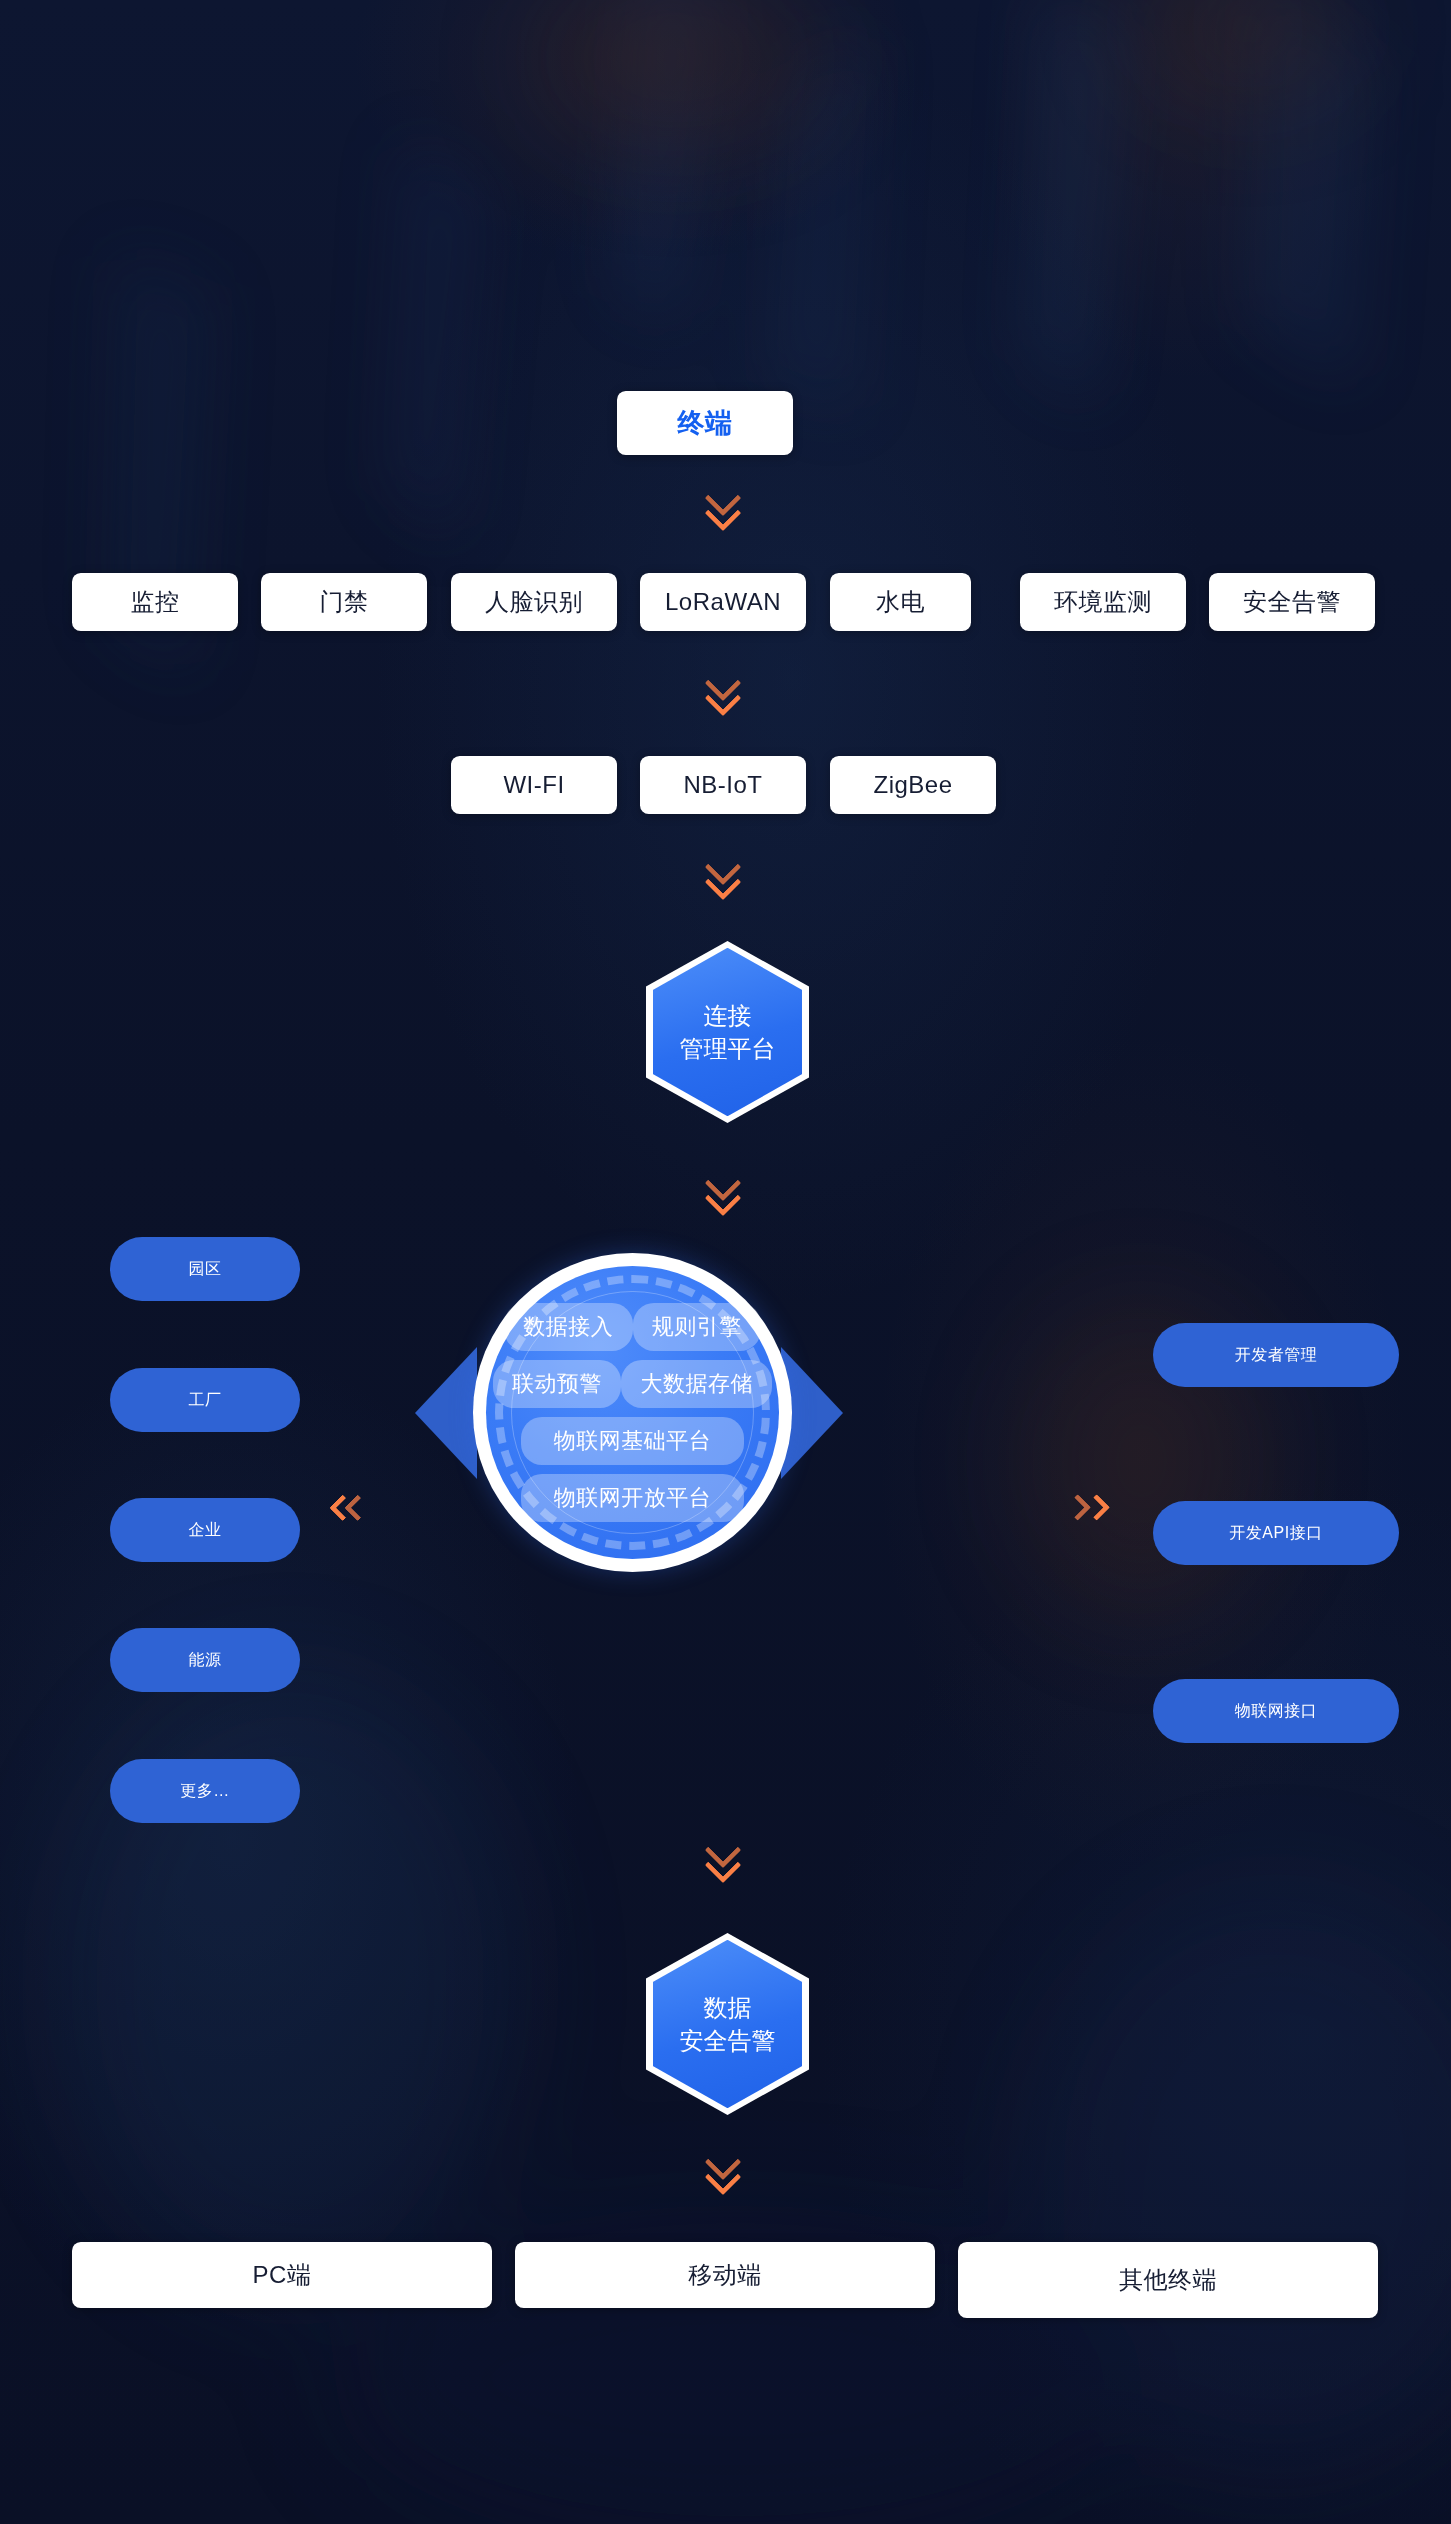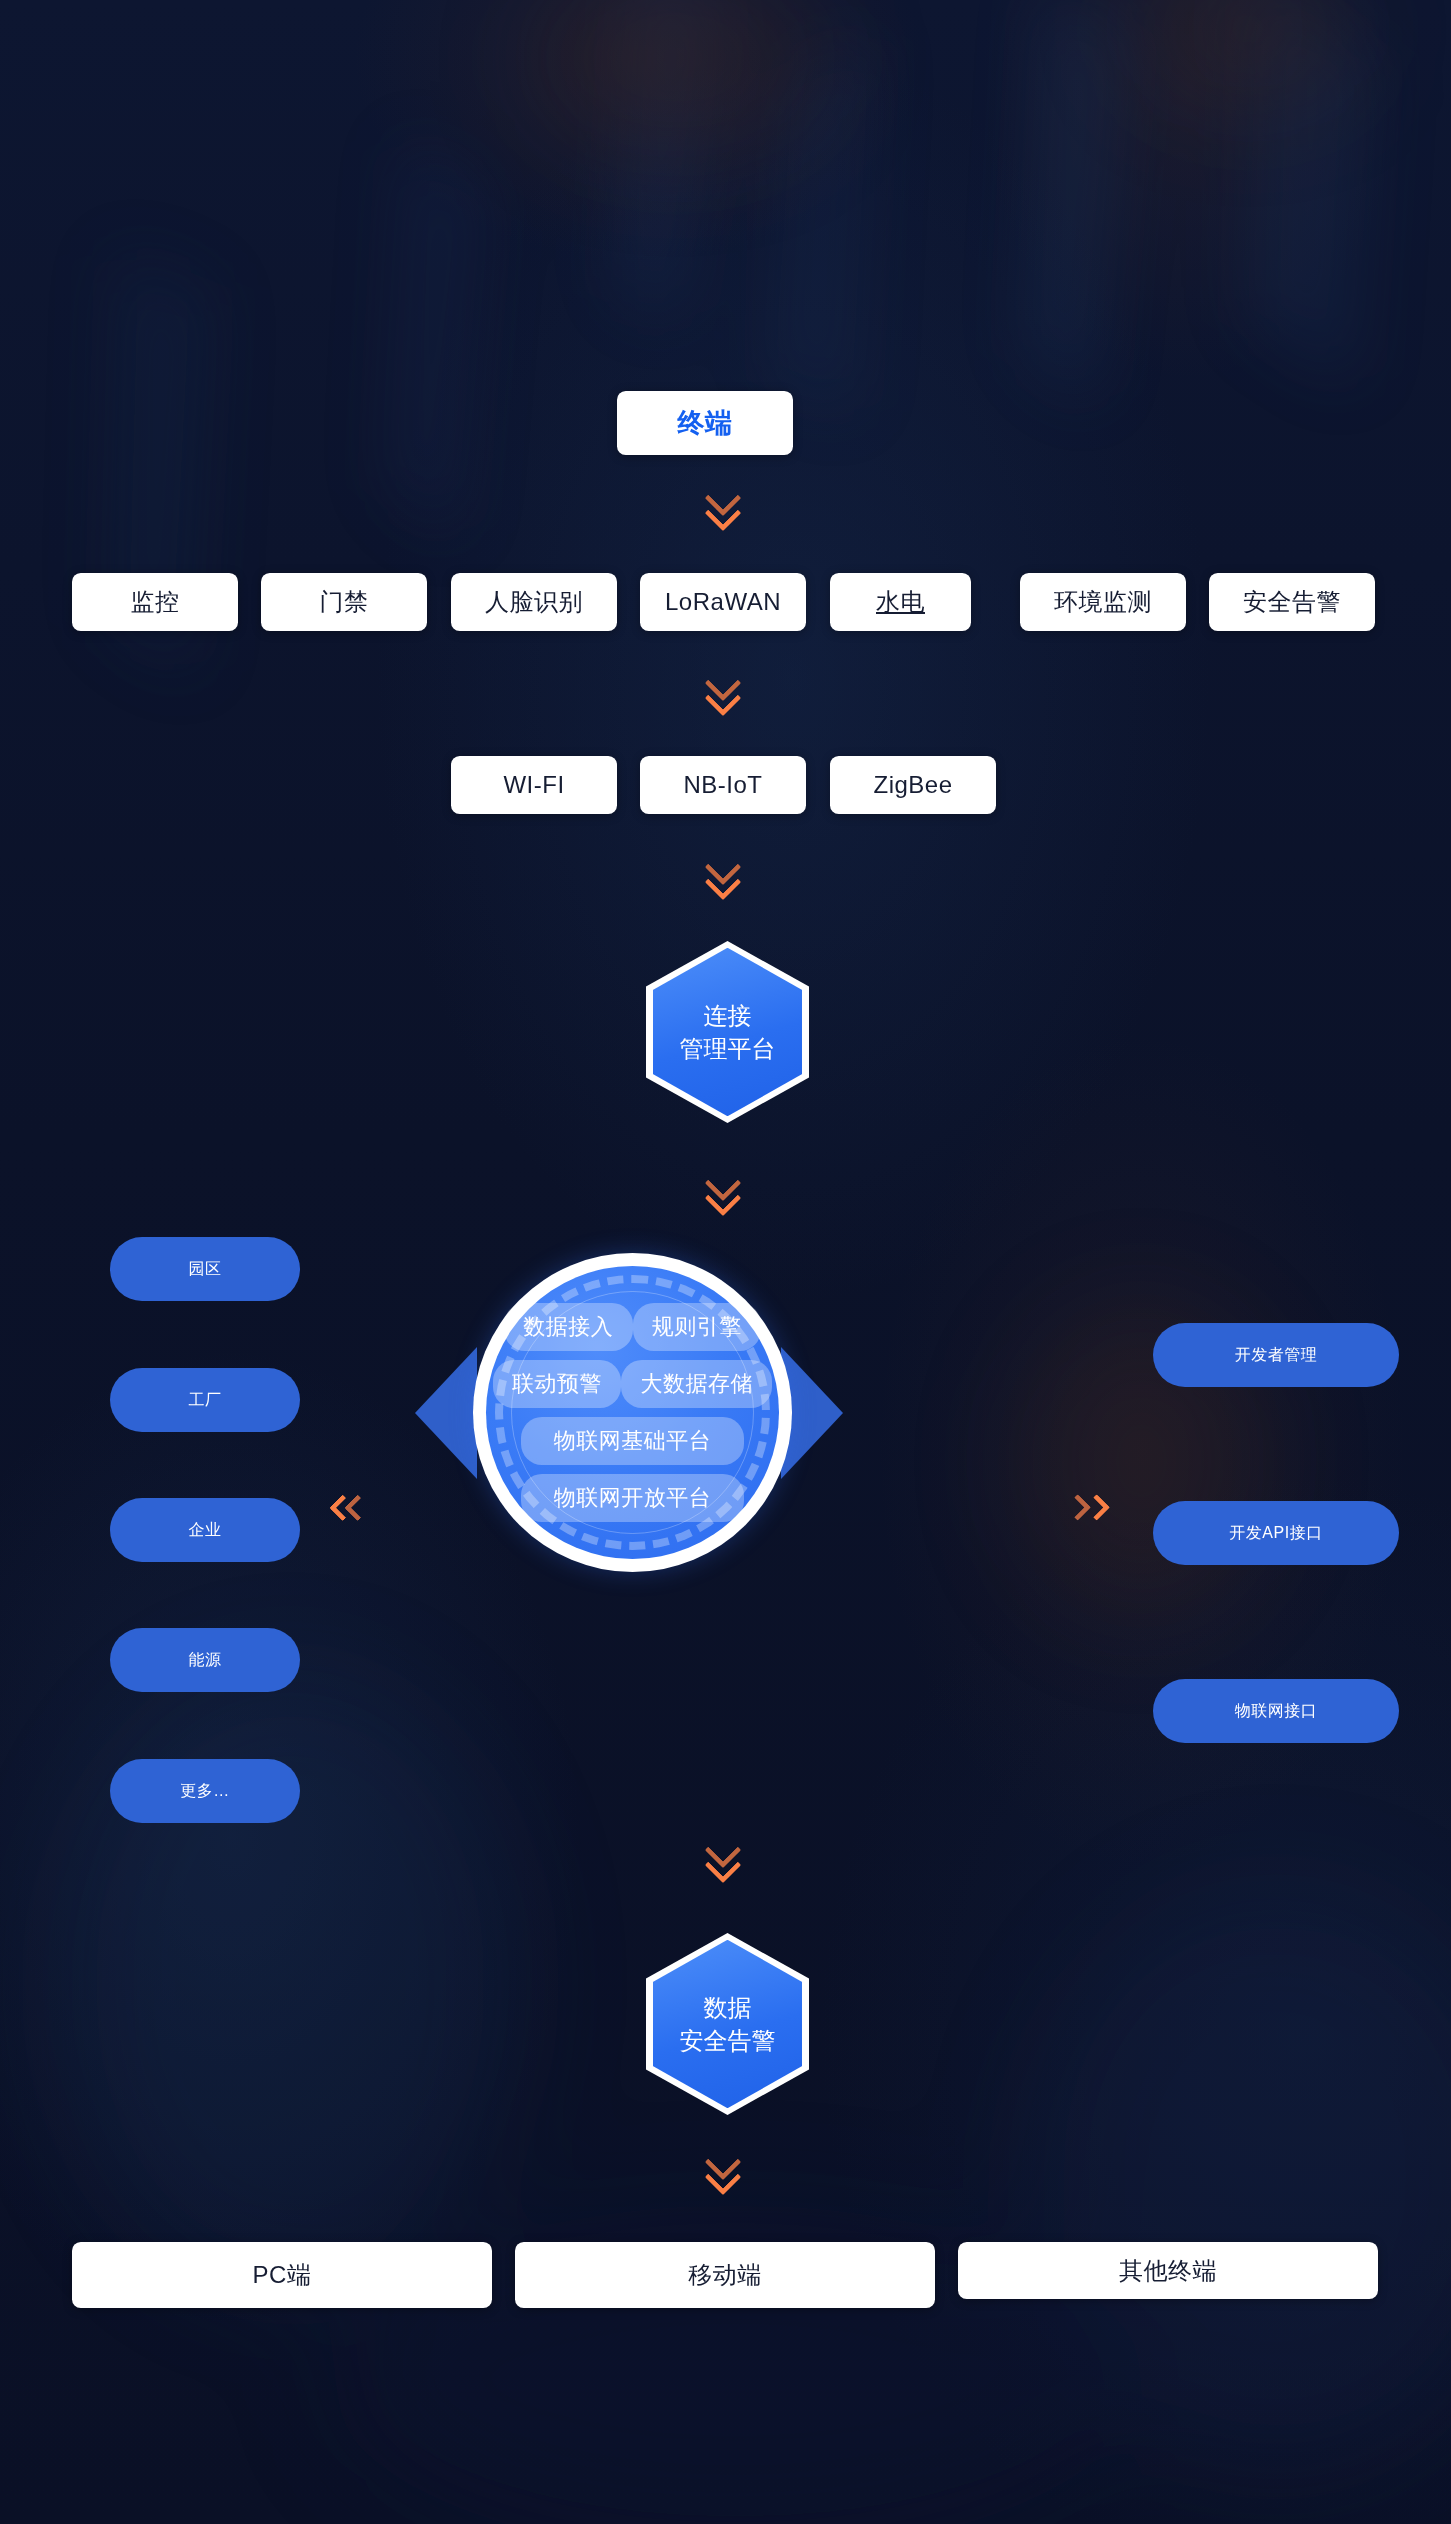--- a/index.html
+++ b/index.html
@@ -268,21 +268,21 @@
   </div>
   <div class="wcard" style="left:261px; top:573px; width:166px; height:58px;">
     <span>门禁</span>
   </div>
   <div class="wcard" style="left:451px; top:573px; width:166px; height:58px;">
     <span>人脸识别</span>
   </div>
   <div class="wcard" style="left:640px; top:573px; width:166px; height:58px;">
     <span>LoRaWAN</span>
   </div>
-  <div class="wcard" style="left:830px; top:573px; width:141px; height:58px;text-decoration:underline;">
+  <div class="wcard" style="left:830px; top:573px; width:141px; height:58px;">
     <span>水电</span>
   </div>
   <div class="wcard" style="left:1020px; top:573px; width:166px; height:58px;">
     <span>环境监测</span>
   </div>
   <div class="wcard" style="left:1209px; top:573px; width:166px; height:58px;">
     <span>安全告警</span>
   </div>
 
   <div class="chev-stack" style="left:707px; top:669px;">
@@ -411,18 +411,18 @@
     <div class="chev dim"></div>
     <div class="chev lite"></div>
   </div>
 
   <div class="wcard" style="left:72px; top:2242px; width:420px; height:66px;">
     <span>PC端</span>
   </div>
   <div class="wcard" style="left:515px; top:2242px; width:420px; height:66px;">
     <span>移动端</span>
   </div>
-  <div class="wcard" style="left:958px; top:2242px; width:420px; height:57px;">
+  <div class="wcard" style="left:958px; top:2242px; width:420px; height:76px;">
     <span>其他终端</span>
   </div>
 
 </div>
 
 
 </body></html>

